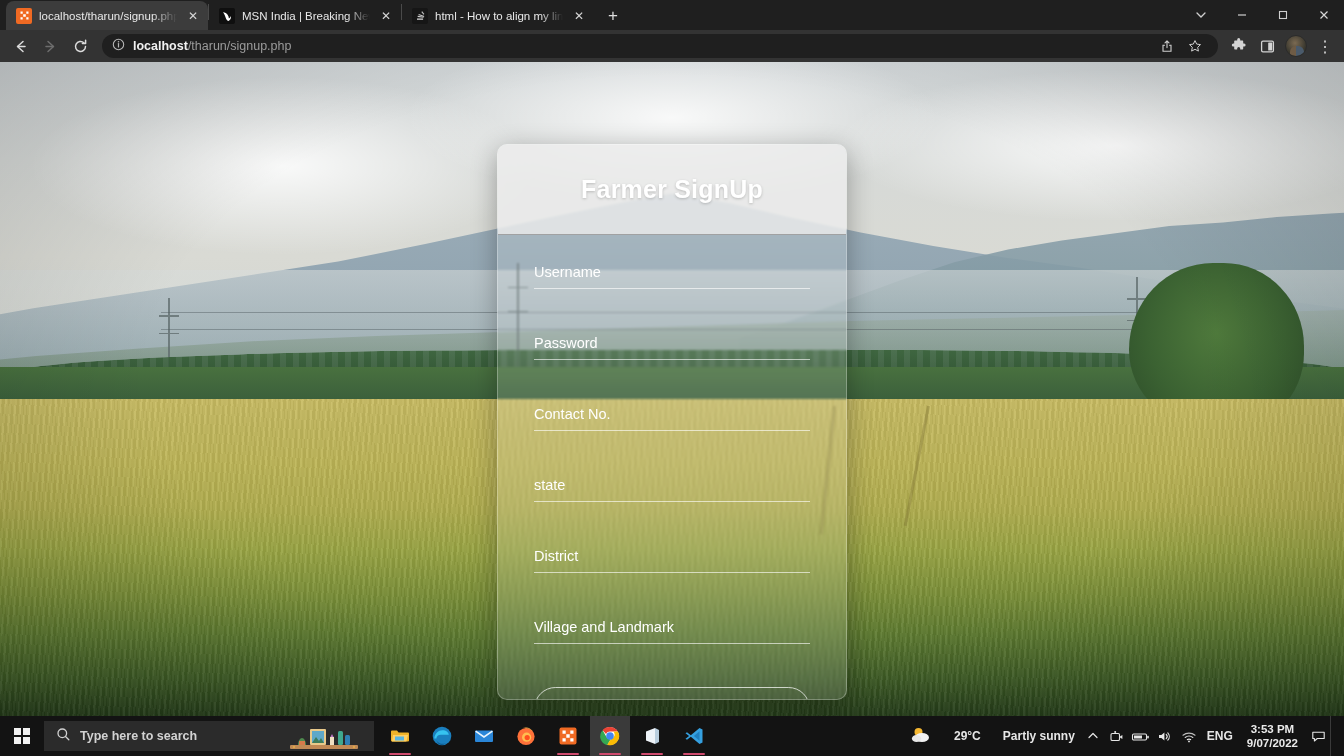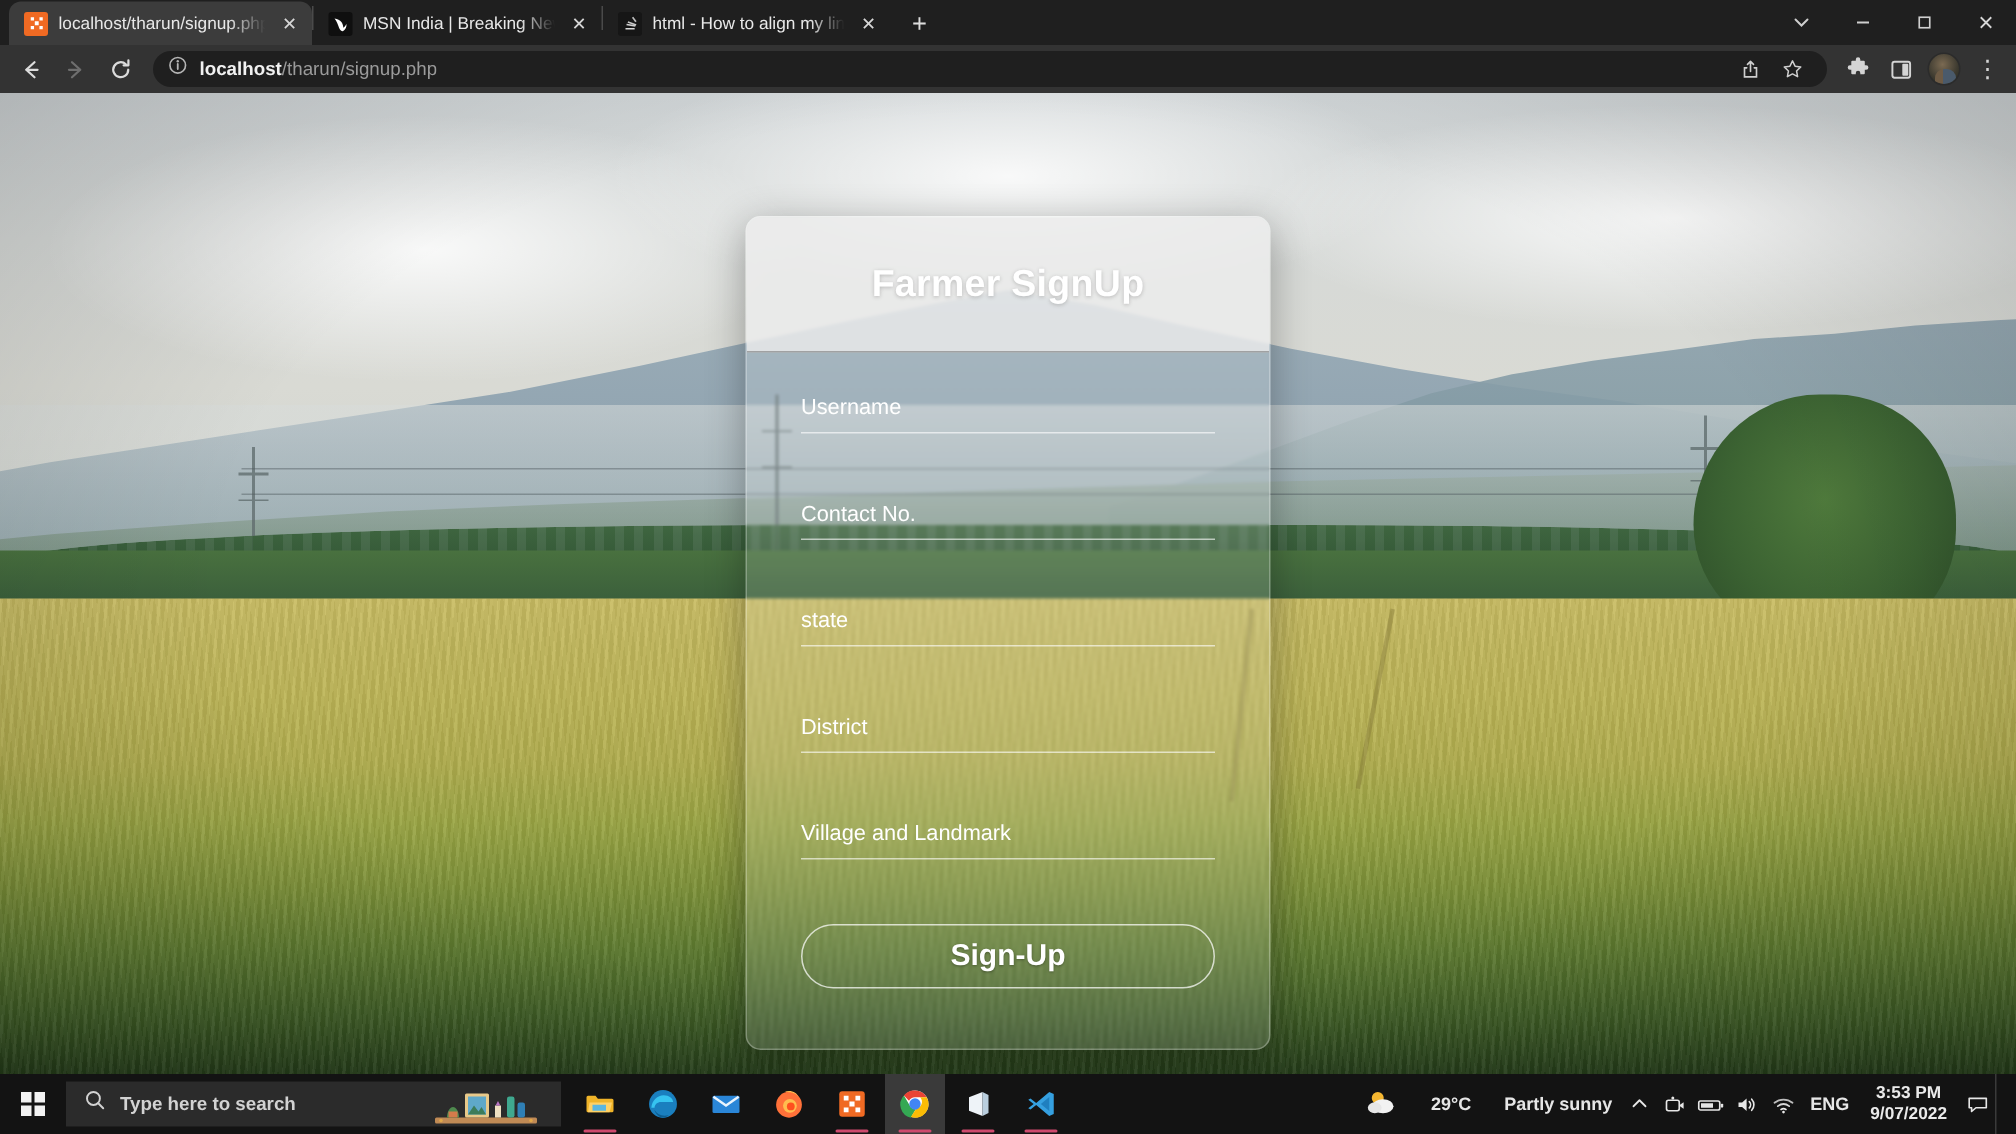--- a/index.html
+++ b/index.html
@@ -412,20 +412,23 @@
       <div class="bg-vignette"></div>
     </div>
 
     <div class="card">
       <div class="card-header">
         <div class="card-title">Farmer SignUp</div>
       </div>
       <form class="card-body">
         <div class="field-row">
           <input class="field-input" type="text" placeholder="Username" style="">
+        </div>
+        <div class="field-row">
+          <input class="field-input" type="text" placeholder="Password" style="">
         </div>
         <div class="field-row">
           <input class="field-input" type="text" placeholder="Contact No." style="">
         </div>
         <div class="field-row">
           <input class="field-input" type="text" placeholder="state" style="">
         </div>
         <div class="field-row">
           <input class="field-input" type="text" placeholder="District" style="">
         </div>

